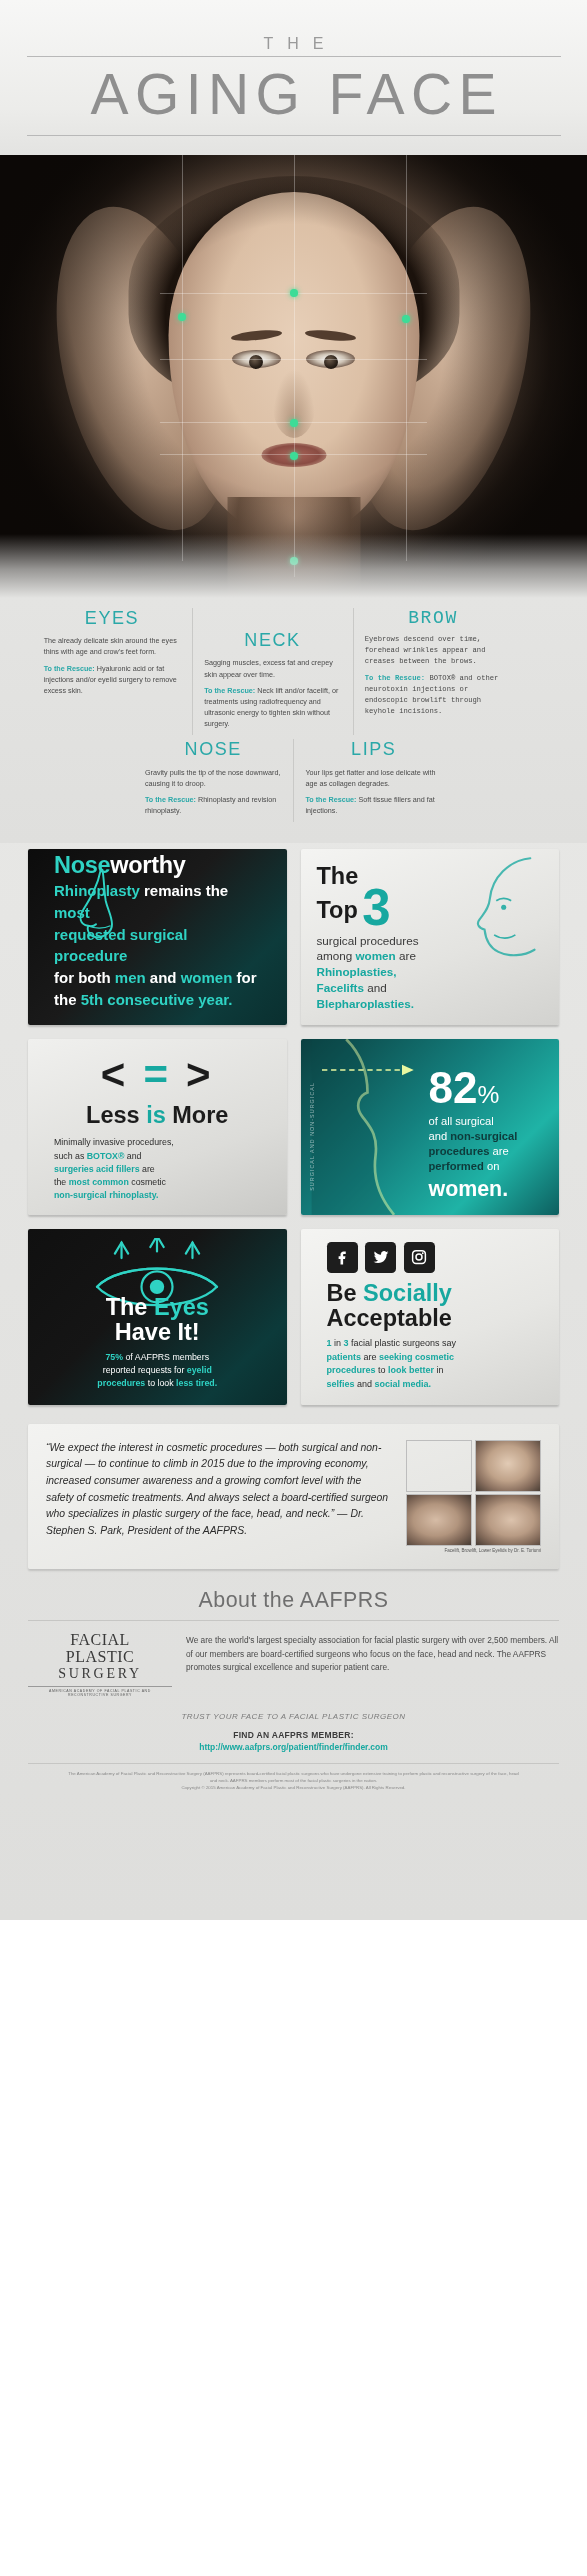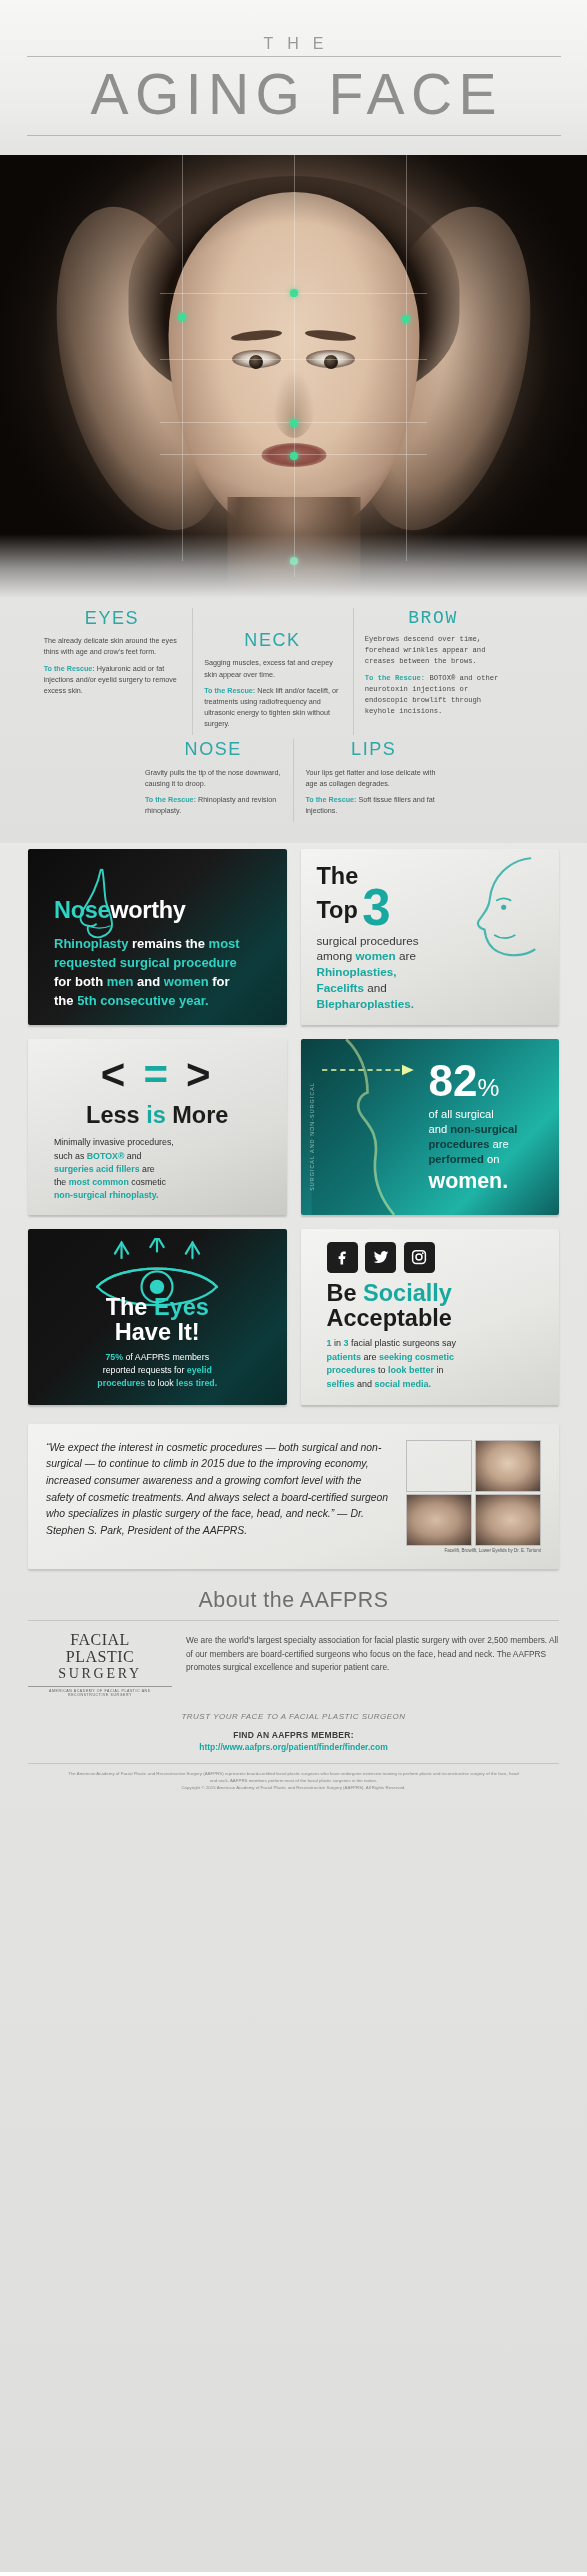--- a/index.html
+++ b/index.html
@@ -4,21 +4,21 @@
 <style>
   * { box-sizing: border-box; margin: 0; padding: 0; }
   html, body {
     width: 587px;
     background: #ffffff;
     font-family: "Liberation Sans", sans-serif;
   }
   .page {
     position: relative;
     width: 587px;
-    height: 2572px;
+    height: 1920px;
     background: linear-gradient(180deg, #f2f2f0 0%, #e9e9e7 30%, #e4e4e2 60%, #dededc 100%);
     overflow: hidden;
   }
   
   .header {
     position: relative;
     width: 587px;
     height: 155px;
     background: linear-gradient(180deg, #f7f7f6 0%, #ececea 70%, #e3e3e1 100%);
     display: flex;
@@ -176,38 +176,38 @@
   .p-dark2  { background: linear-gradient(135deg, #101010 0%, #151515 40%, #0c3a3a 80%, #0a2c2c 100%); }
   .p-grey   { background: linear-gradient(160deg, #f0f0ee 0%, #dcdcd9 65%, #c9c9c6 100%); }
   .p-light2 { background: linear-gradient(160deg, #f4f4f2 0%, #e6e6e3 60%, #d4d4d1 100%); }
   .p-pad { position: relative; z-index: 3; padding: 14px 26px; height: 100%; display: flex; flex-direction: column; justify-content: flex-end; }
   
   .nose-glyph {
     position: absolute; left: 28px; top: 16px; width: 80px; height: 80px; z-index: 2;
   }
   .noseworthy { font-size: 23.5px; font-weight: bold; color: #ffffff; letter-spacing: -0.3px; }
   .noseworthy .hl { color: #2fd3c4; }
-  .nose-body { font-size: 13px; line-height: 1.45; color: #ffffff; margin-top: 11px; font-weight: bold; }
+  .nose-body { font-size: 15px; line-height: 1.45; color: #ffffff; margin-top: 1px; font-weight: bold; }
   .nose-body .t { color: #2fd3c4; }
   
   .top3 { position: relative; z-index: 3; padding: 16px 16px; height: 100%; }
   .top3 .l1 { font-size: 23.5px; font-weight: bold; color: #1b1b1b; line-height: .98; }
   .top3 .big3 { font-size: 51px; font-weight: bold; color: #17a8a0; line-height: .78; display: inline-block; vertical-align: -7.5px; margin-left: 4.3px;}
   .top3 .sub { font-size: 11.7px; color: #3a3a3a; margin-top: 5.3px; line-height: 1.35; }
   .top3 .sub b { color: #17a8a0; }
   .face-outline { position: absolute; right: 5.3px; top: 5.3px; z-index: 1; opacity: .85; }
   
   .lim-sym { font-size: 42px; font-weight: bold; color: #1c1c1c; letter-spacing: 3.2px; text-align: center; margin-bottom: 3.2px;}
   .lim-sym .t { color: #17a8a0; }
   .lim-title { font-size: 23.5px; font-weight: bold; color: #1c1c1c; text-align: center; }
   .lim-title .t { color: #17a8a0; }
   .lim-body { font-size: 8.8px; line-height: 1.5; color: #2d2d2d; margin-top: 7.5px; }
   .lim-body b { color: #17a8a0; }
   
-  .pct-wrap { position: relative; z-index: 3; padding: 13px 16px; height: 100%; display: flex; flex-direction: column; justify-content: center; }
+  .pct-wrap { position: relative; z-index: 3; padding: 13px 16px; height: 100%; display: flex; flex-direction: column; justify-content: flex-end; }
   .pct-num { font-size: 44px; font-weight: bold; color: #ffffff; line-height: 1; }
   .pct-num small { font-size: 24.6px; font-weight: normal; }
   .pct-body { font-size: 11.2px; line-height: 1.35; color: #ffffff; margin-top: 4.3px; }
   .pct-body b { color: #0e3b3b; }
   .pct-women { font-size: 21.4px; font-weight: bold; color: #ffffff; margin-top: 2.1px; }
   .side-face { position: absolute; left: 0; top: 0; height: 100%; z-index: 1; opacity: .55; }
   .vert-label { position: absolute; left: 8.5px; top: 43px; writing-mode: vertical-rl; transform: rotate(180deg); font-size: 5.3px; letter-spacing: 1.1px; color: rgba(255,255,255,.55); z-index: 4;}
   
   .eye-glyph { position: absolute; left: 50%; transform: translateX(-50%); top: 9.6px; z-index: 2; }
   .eyes-title { font-size: 23.5px; font-weight: bold; color: #ffffff; text-align: center; line-height: 1.05; }

